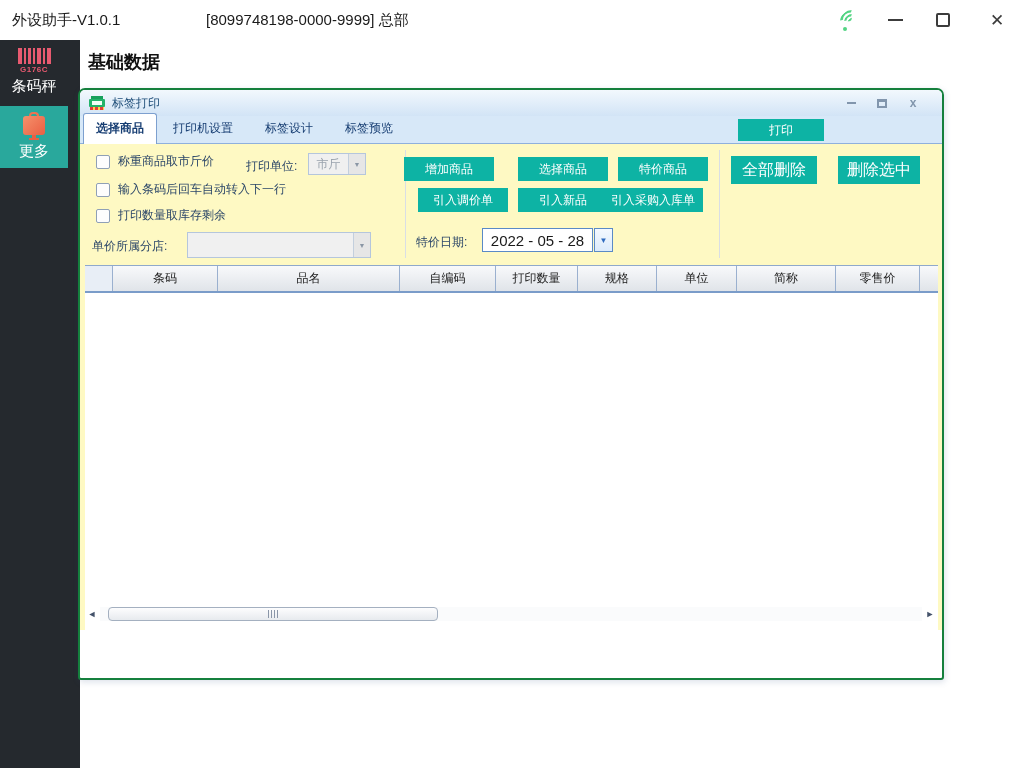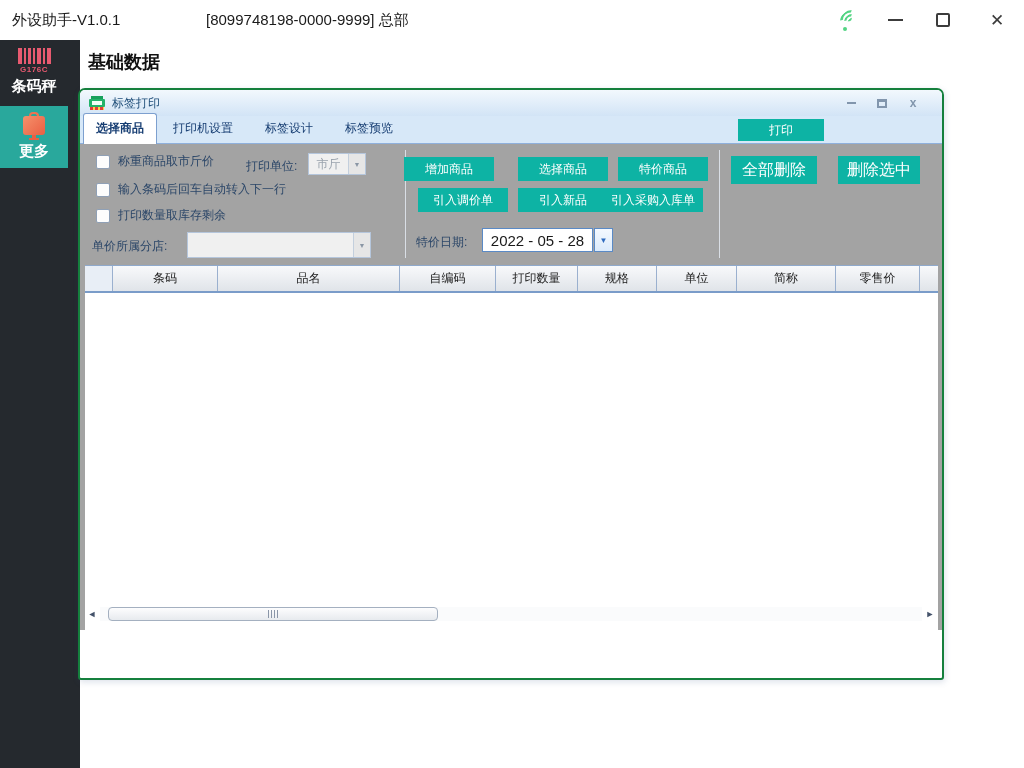--- a/index.html
+++ b/index.html
@@ -23,21 +23,21 @@
 
   .winbtn { position:absolute; top:8px; width:26px; height:24px; display:flex; align-items:center; justify-content:center; cursor:default; }
   .winbtn.minb { left:882px; } .winbtn.maxb { left:930px; } .winbtn.closeb { left:984px; }
   .glyph-min { width:15px; height:2px; background:#3c3c3c; }
   .glyph-max { width:14px; height:14px; border:2px solid #3c3c3c; border-radius:2px; }
   .glyph-close { font-size:17px; color:#3c3c3c; line-height:1; }
 
   
   .sidebar { position:absolute; left:0; top:40px; width:80px; height:728px; background:#25292e; }
   .side-item { width:68px; text-align:center; color:#fff; }
-  .side-item .lbl { font-size:15px; font-weight:bold; color:#fff; display:block; }
+  .side-item .lbl { font-size:15px; font-weight:normal; color:#fff; display:block; }
   .item-scale { padding-top:8px; height:66px; background:#25292e; }
   .barcode { display:flex; justify-content:center; align-items:flex-end; gap:2px; height:16px; margin-bottom:1px; }
   .barcode i { background:#e85a70; height:16px; display:block; }
   .barcode .b1{width:4px;} .barcode .b2{width:2px;} .barcode .b3{width:3px;} .barcode .b4{width:2px;}
   .barcode .b5{width:4px;} .barcode .b6{width:2px;} .barcode .b7{width:4px;}
   .device-code { font-size:8px; font-weight:bold; color:#e85a70; display:block; margin-bottom:3px; letter-spacing:.5px; }
   .item-more { height:62px; background:#29a89c; padding-top:6px; }
   .bag { position:relative; width:24px; height:28px; margin:0 auto 2px; }
   .bag .handle { position:absolute; left:7px; top:0; width:10px; height:7px; border:2px solid #ef7350; border-bottom:none; border-radius:4px 4px 0 0; }
   .bag .body { position:absolute; left:1px; top:4px; width:22px; height:19px; border-radius:3px; background:linear-gradient(135deg,#f5916b,#ea5f43); }
@@ -69,21 +69,21 @@
   
   .tabrow { position:relative; height:28px; background:#d7e8f8; border-bottom:1px solid #8fb0dc; }
   .tabs { display:flex; height:28px; align-items:flex-end; padding-left:3px; }
   .tab { font-size:12px; color:#163d72; padding:6px 16px 7px; cursor:default; }
   .tab.active { background:#fff; border:1px solid #7da0cf; border-bottom:1px solid #fff;
     border-radius:3px 3px 0 0; font-weight:bold; margin-bottom:-1px; padding:6px 12px 7px; }
   .print-btn { position:absolute; right:118px; top:3px; width:86px; height:22px;
     background:#0db3a4; color:#fff; font-size:12px; border:none; cursor:pointer; }
 
   
-  .content { position:relative; height:486px; background:#a3a3a3; }
+  .content { position:relative; height:486px; background:#fef9c3; }
 
   
   .filter { position:relative; height:121px; }
   .chkrow { position:absolute; left:16px; display:flex; align-items:center; gap:8px; }
   .r1 { top:9px; } .r2 { top:37px; } .r3 { top:63px; }
   .chk { width:14px; height:14px; background:#fdfdfd; border:1px solid #8fa0b6; border-radius:2px; }
   .chklabel { font-size:12px; color:#2b4668; }
   .fieldlabel { font-size:12px; color:#2b4668; }
   .unit-label { position:absolute; left:166px; top:14px; }
   .unit-select { position:absolute; left:228px; top:9px; width:58px; height:22px;

